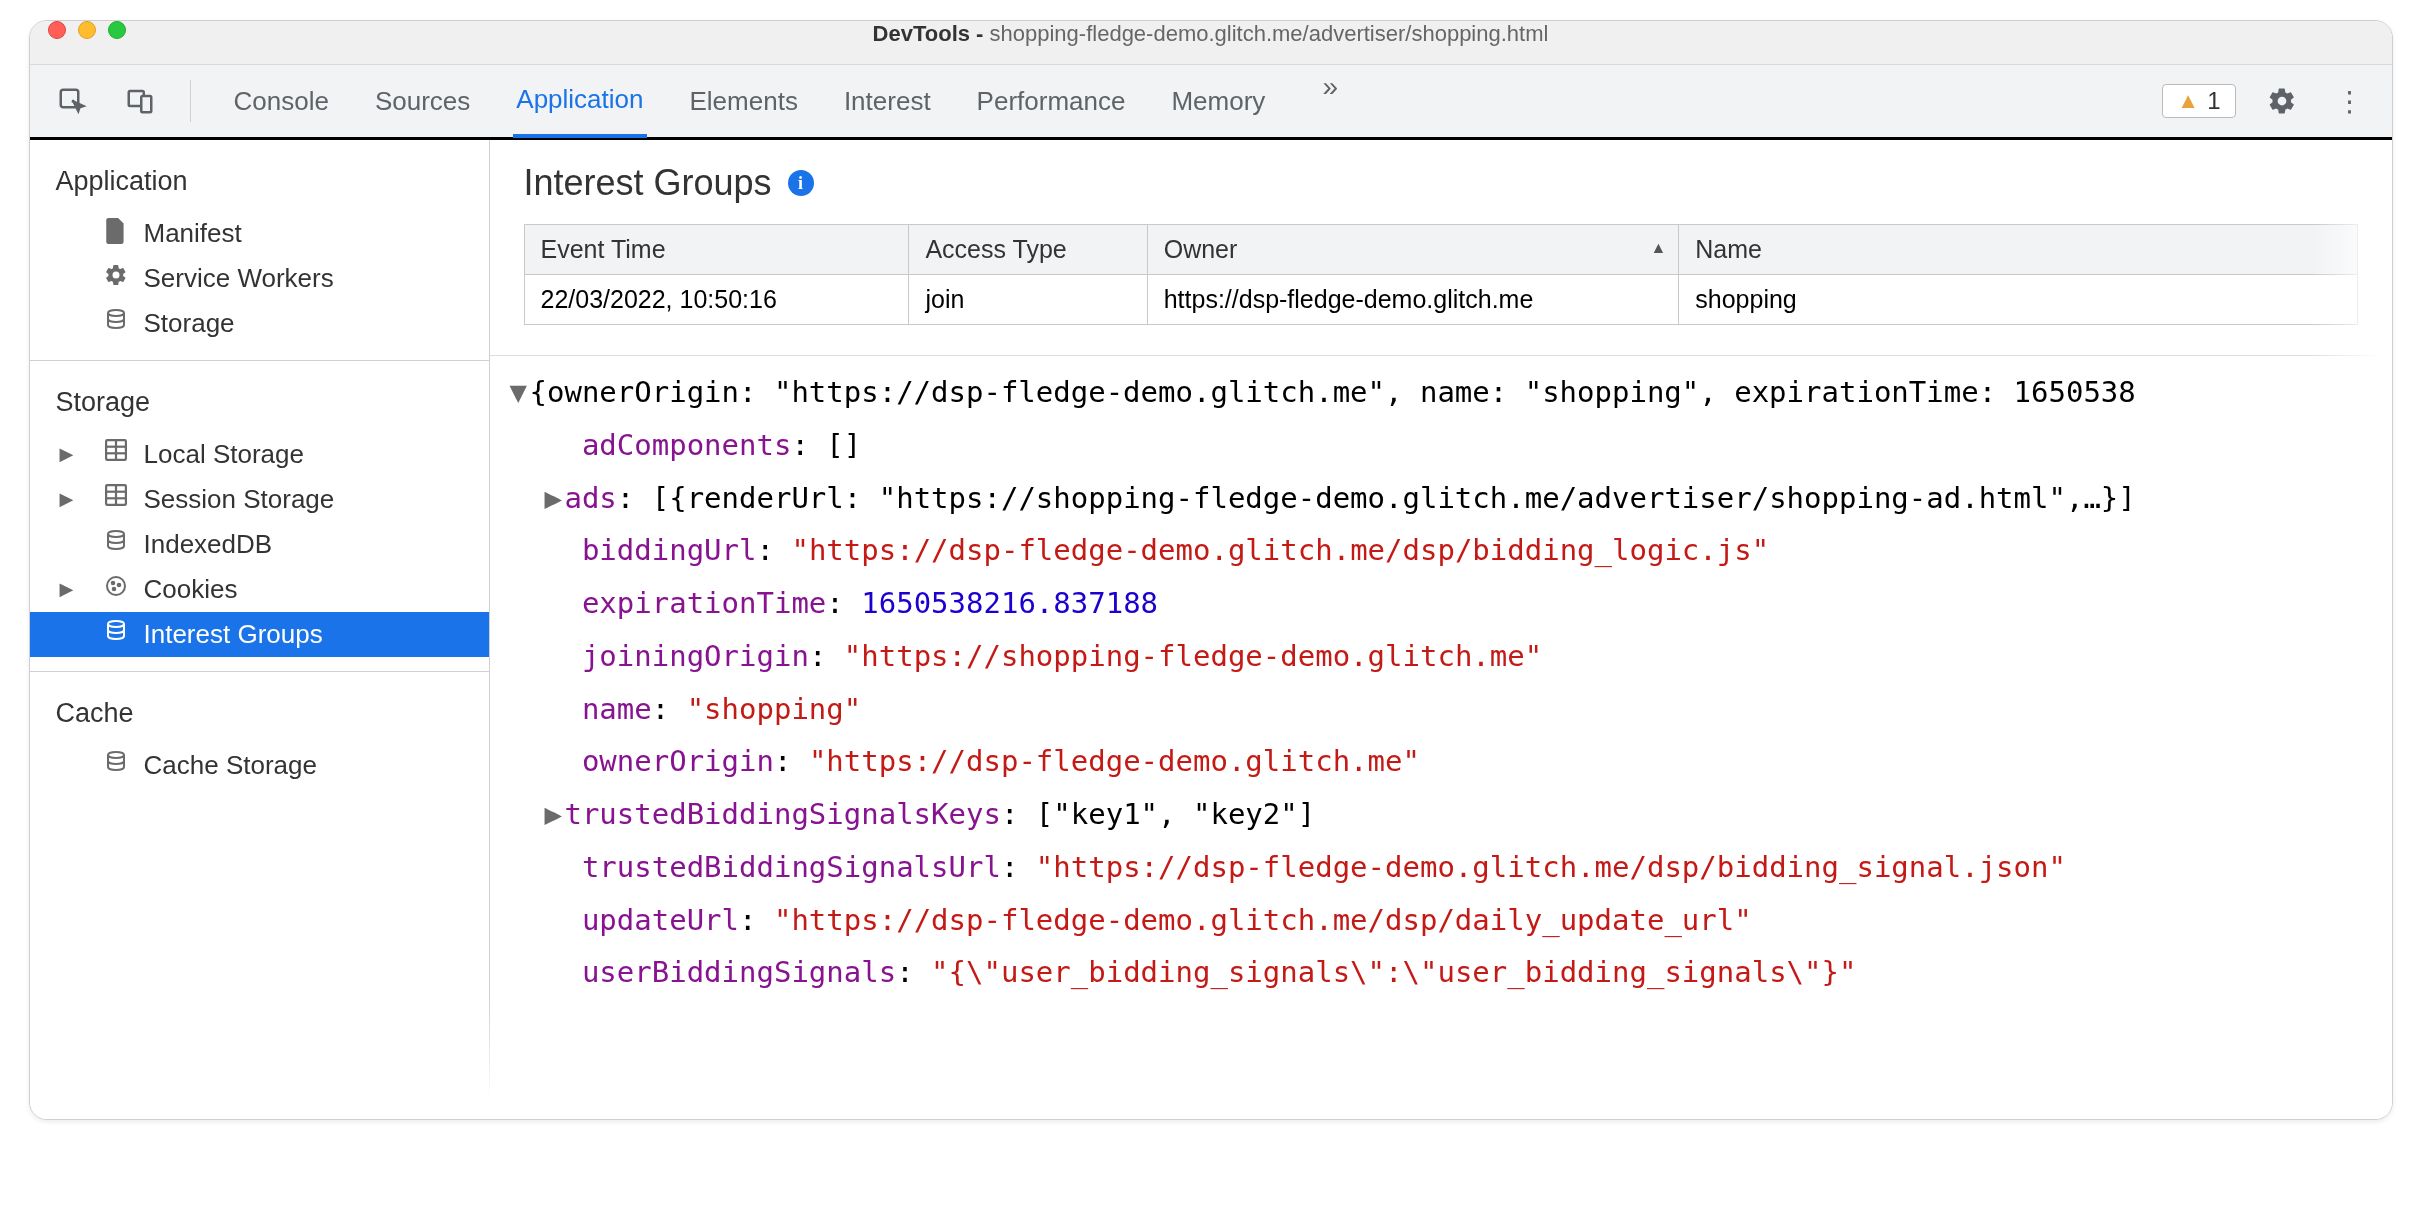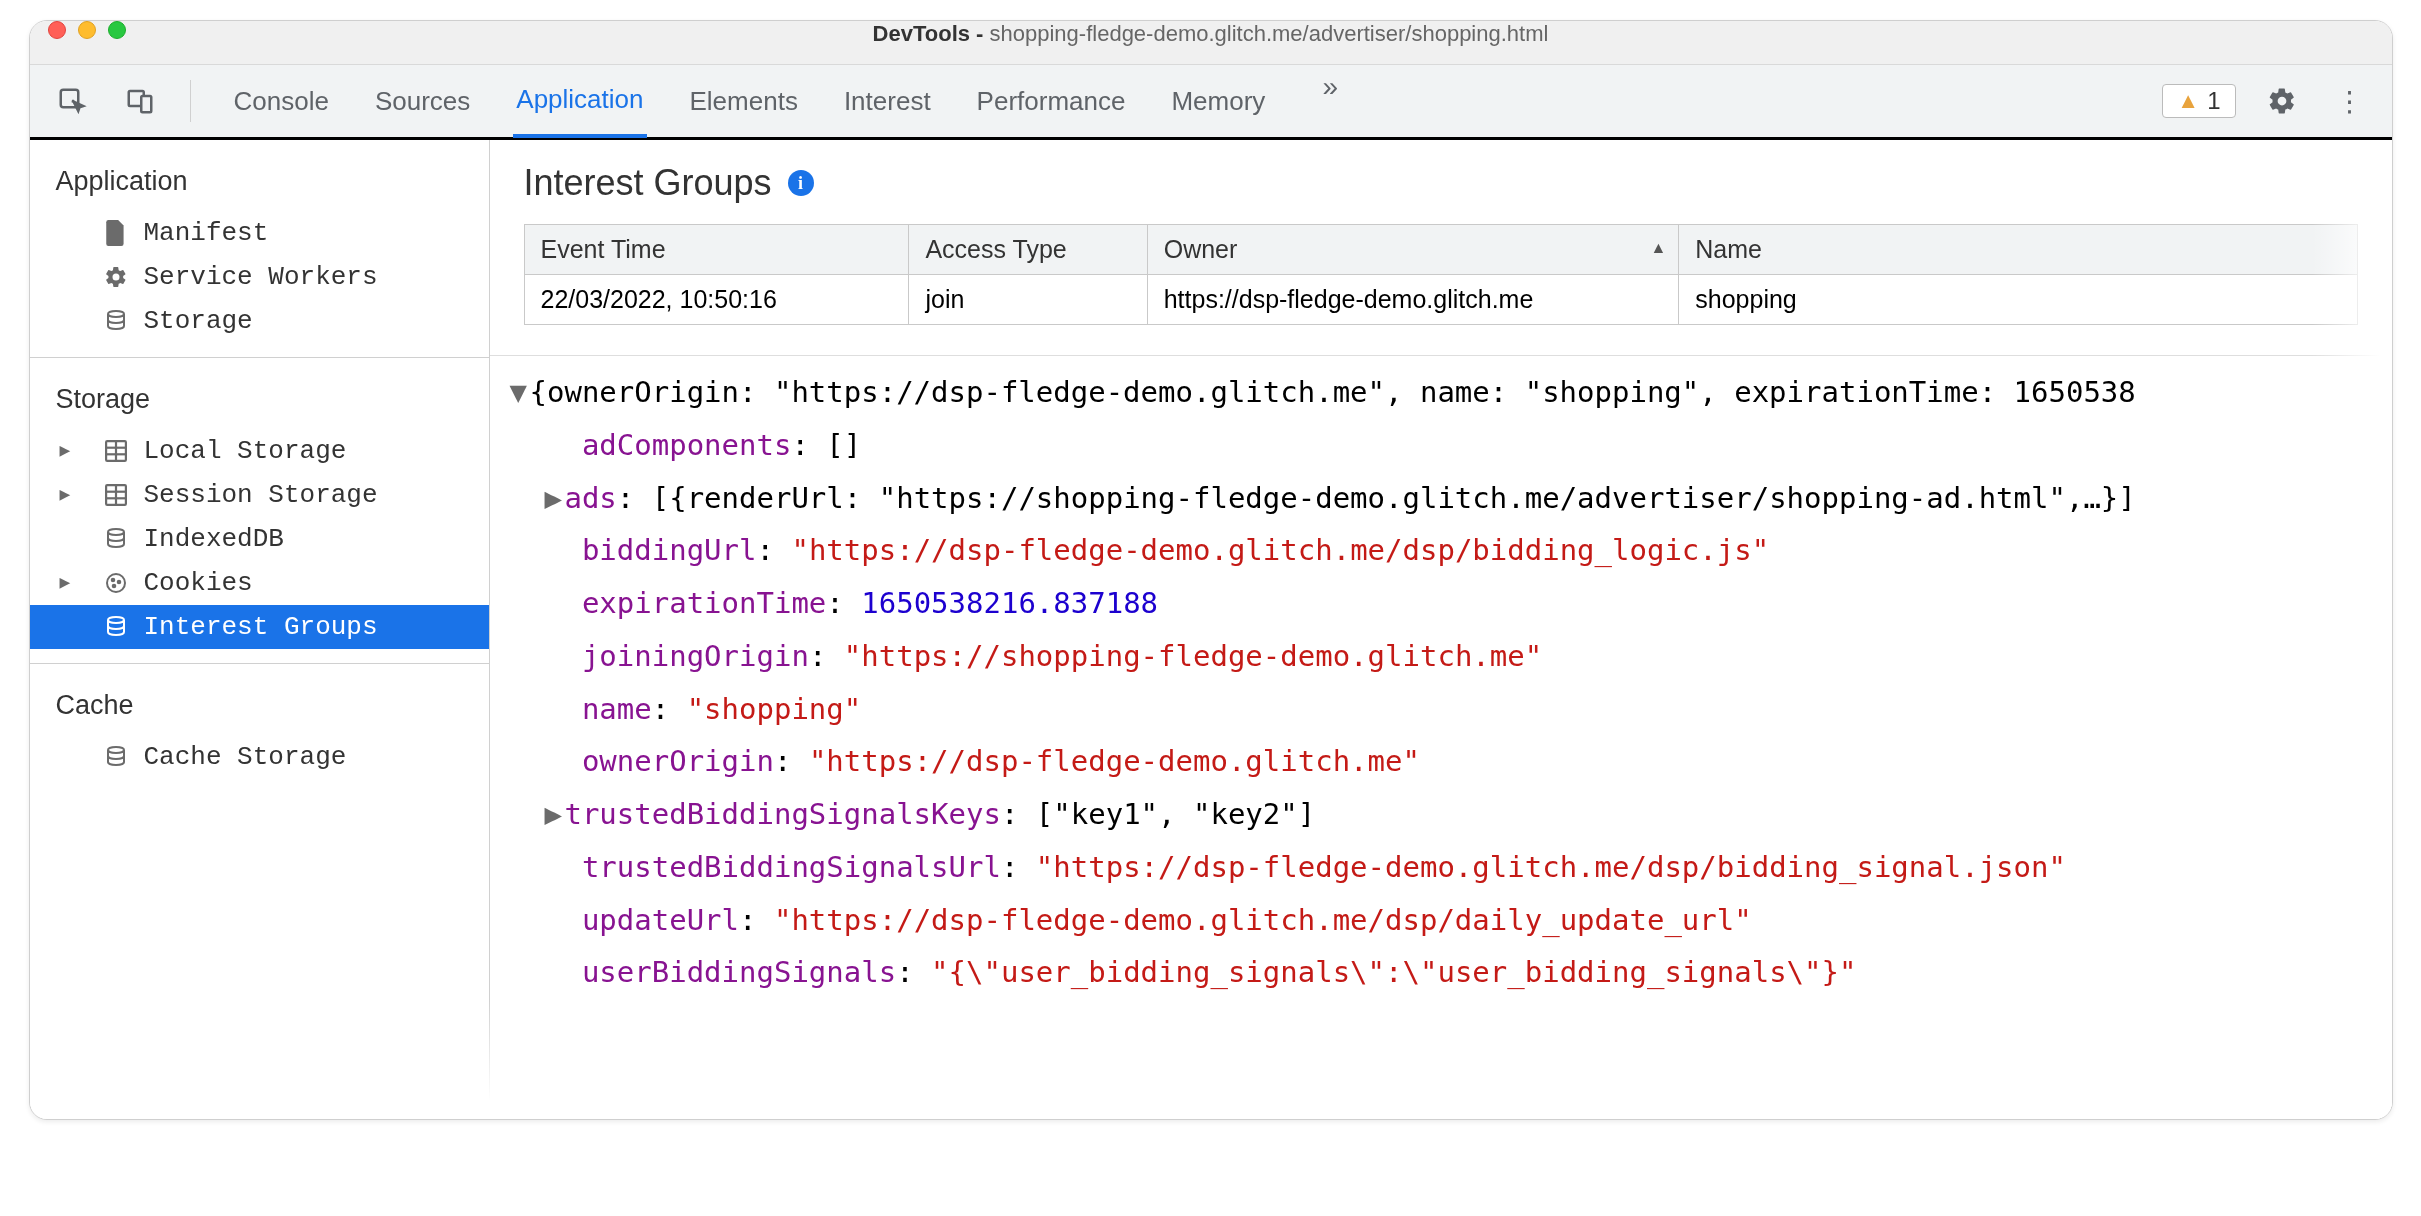--- a/index.html
+++ b/index.html
@@ -88,21 +88,21 @@
     font-size:24px;
     color:#333;
     background:#fff;
   }
   .warn-triangle { color:#e8a33d; font-size:22px; }
 
   
   .main { display:flex; flex:1; min-height:0; }
   .sidebar { width:460px; border-right:1px solid #d0d0d0; overflow:auto; padding-top:18px; font-size:26px; color:#333;}
   .section-title { padding:8px 26px 14px; color:#333; font-size:27px; }
-  .sidebar .item { display:flex; align-items:center; gap:14px; padding:7px 26px 7px 72px; cursor:pointer; position:relative;font-family:Liberation Mono, monospace;}
+  .sidebar .item { display:flex; gap:14px; padding:7px 26px 7px 72px; cursor:pointer; position:relative;}
   .item.indent1 { padding-left:72px; }
   .item .disc { position:absolute; left:30px; top:50%; transform:translateY(-54%); font-size:18px; color:#6b6b6b;}
   .item .icn { width:28px; display:flex; justify-content:center; color:#6b6b6b; flex:none; }
   .item.selected { background:#1a73e8; color:#fff; }
   .item.selected .icn, .item.selected .disc { color:#fff; }
   .sidebar .divider { height:1px; background:#d0d0d0; margin:14px 0 18px; }
 
   
   .content { flex:1; overflow:hidden; display:flex; flex-direction:column; }
   .panel-header { padding:22px 34px 20px; display:flex; align-items:center; gap:16px;}

